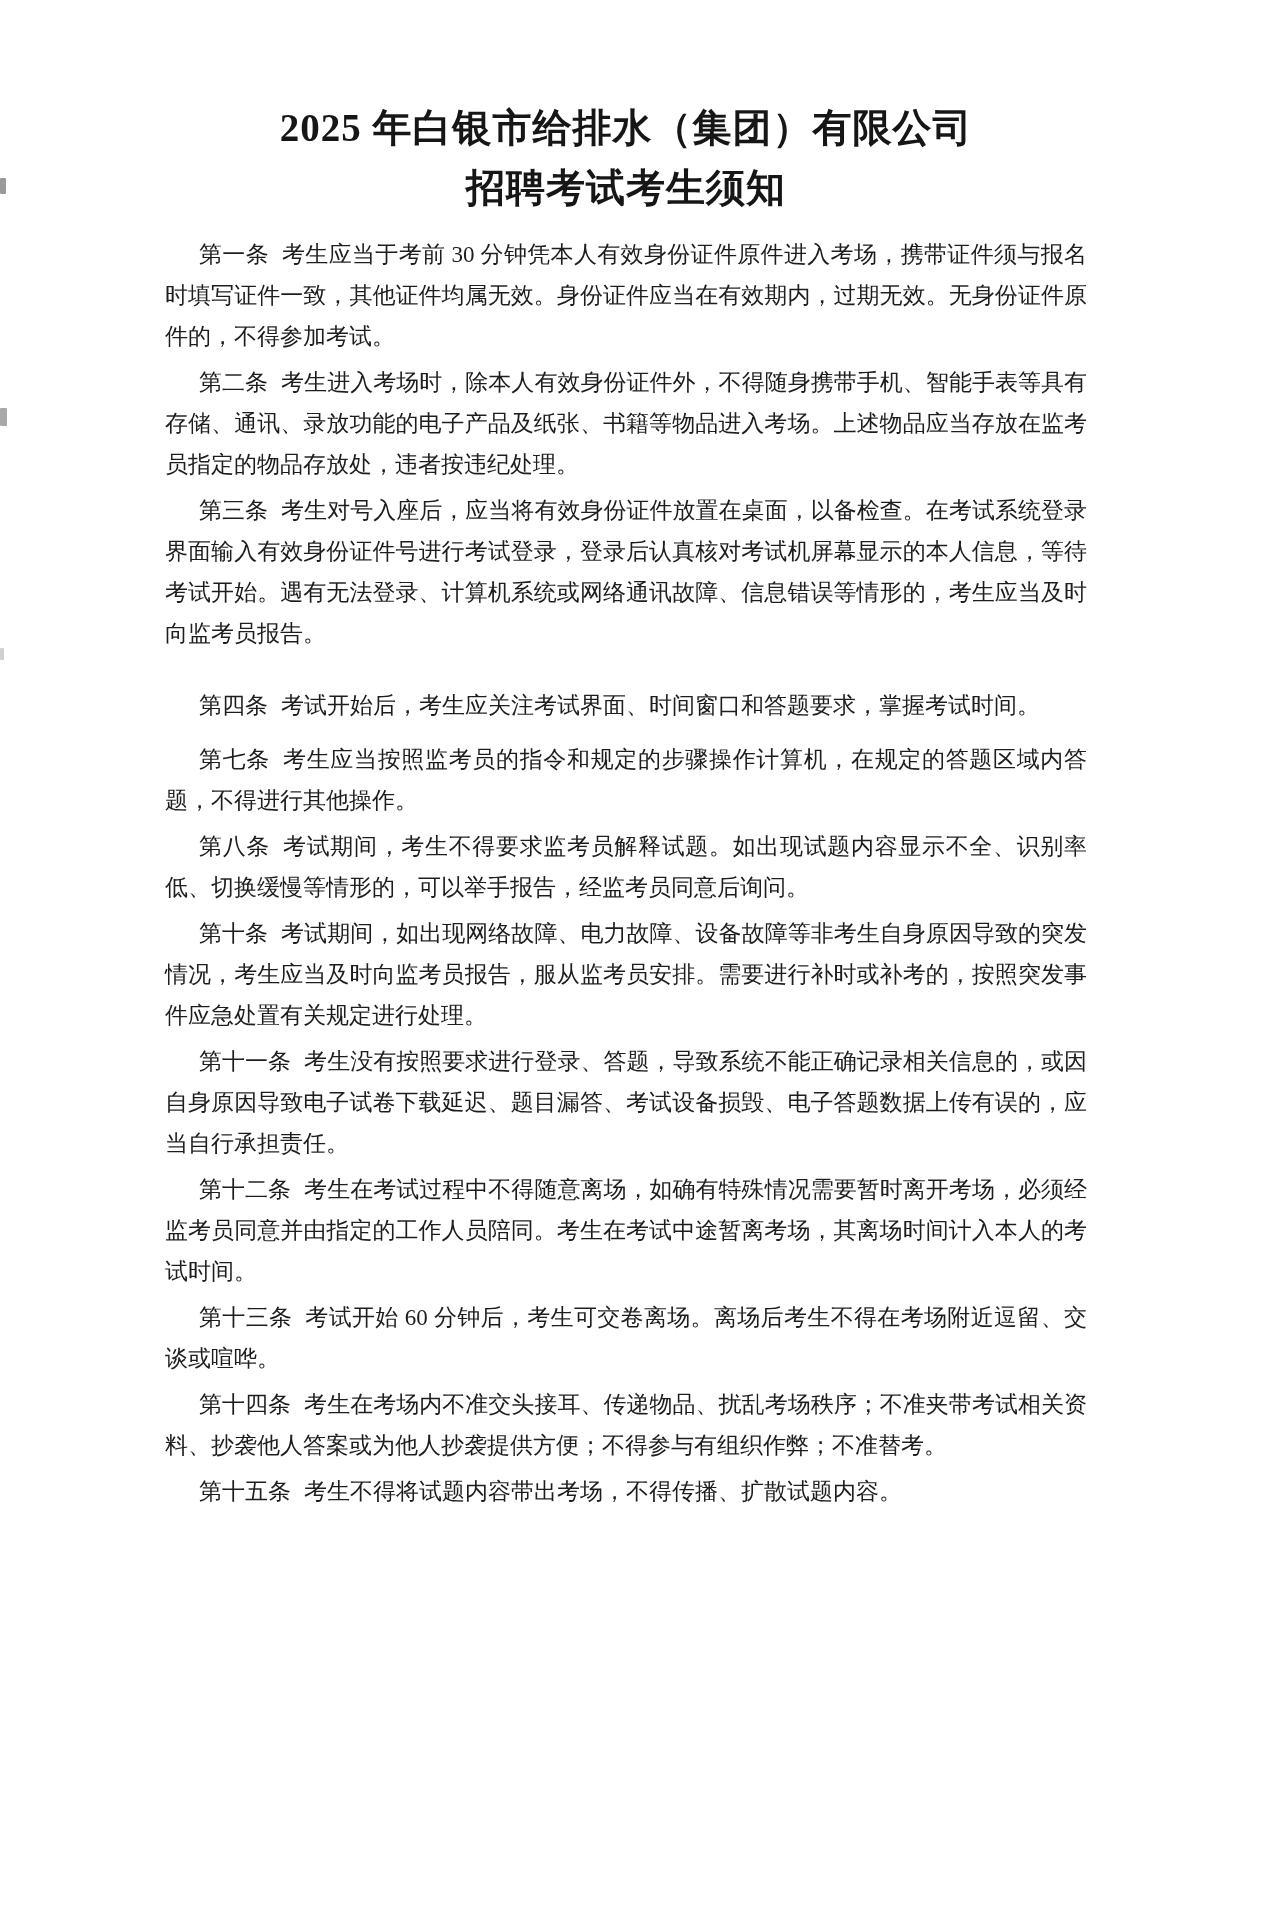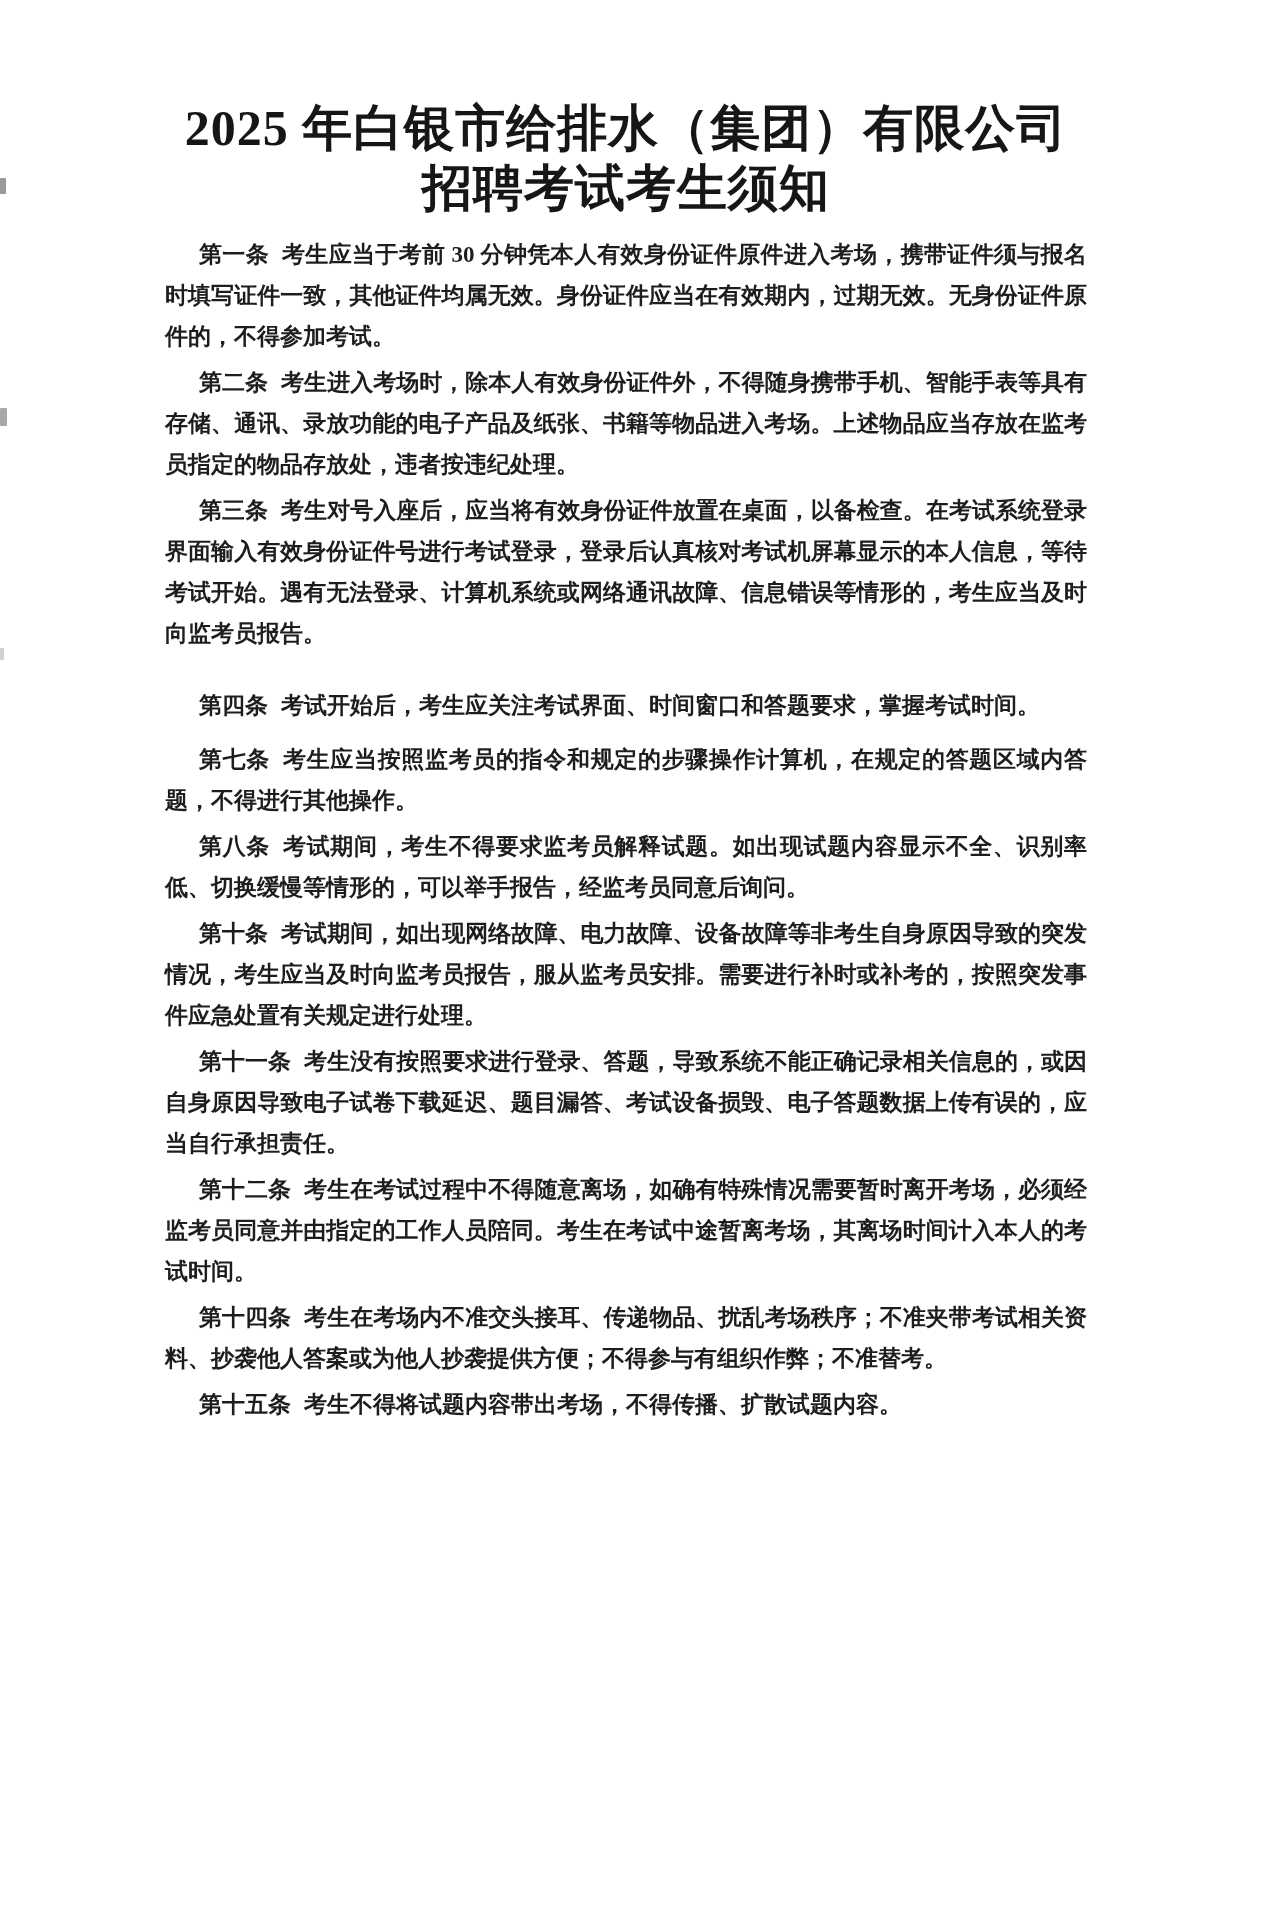--- a/index.html
+++ b/index.html
@@ -14,36 +14,35 @@
     margin: 0 auto;
     background: #ffffff;
     box-sizing: border-box;
     padding: 98px 192px 40px 165px;
     font-family: "Liberation Serif", "DejaVu Serif", serif;
     overflow: hidden;
   }
   .title {
     margin: 0;
     text-align: center;
-    font-size: 50px;
+    font-size: 39px;
     line-height: 60px;
     font-weight: 700;
     color: #161616;
     letter-spacing: 1px;
   }
   .title.second {
     margin-bottom: 16px;
   }
   .notice-body {
     margin-top: 12px;
     font-size: 23px;
     line-height: 41px;
     color: #1d1d1d;
     text-align: justify;
-    font-weight: bold;
   }
   .article {
     margin: 0 0 5px 0;
     text-indent: 34px;
   }
   .article-label {
     margin-right: 13px;
     white-space: nowrap;
   }
   .article.spaced {
@@ -94,19 +93,20 @@
 
   <p class="article"><span class="article-label">第八条</span><span class="article-text">考试期间，考生不得要求监考员解释试题。如出现试题内容显示不全、识别率低、切换缓慢等情形的，可以举手报告，经监考员同意后询问。</span></p>
 
 
   <p class="article"><span class="article-label">第十条</span><span class="article-text">考试期间，如出现网络故障、电力故障、设备故障等非考生自身原因导致的突发情况，考生应当及时向监考员报告，服从监考员安排。需要进行补时或补考的，按照突发事件应急处置有关规定进行处理。</span></p>
 
   <p class="article"><span class="article-label">第十一条</span><span class="article-text">考生没有按照要求进行登录、答题，导致系统不能正确记录相关信息的，或因自身原因导致电子试卷下载延迟、题目漏答、考试设备损毁、电子答题数据上传有误的，应当自行承担责任。</span></p>
 
   <p class="article"><span class="article-label">第十二条</span><span class="article-text">考生在考试过程中不得随意离场，如确有特殊情况需要暂时离开考场，必须经监考员同意并由指定的工作人员陪同。考生在考试中途暂离考场，其离场时间计入本人的考试时间。</span></p>
 
+  <p class="article"><span class="article-label">第十三条</span><span class="article-text">考试开始 60 分钟后，考生可交卷离场。离场后考生不得在考场附近逗留、交谈或喧哗。</span></p>
 
   <p class="article"><span class="article-label">第十四条</span><span class="article-text">考生在考场内不准交头接耳、传递物品、扰乱考场秩序；不准夹带考试相关资料、抄袭他人答案或为他人抄袭提供方便；不得参与有组织作弊；不准替考。</span></p>
 
   <p class="article spaced-lg"><span class="article-label">第十五条</span><span class="article-text">考生不得将试题内容带出考场，不得传播、扩散试题内容。</span></p>
 
 </div>
 </div>
 
 </body></html>

